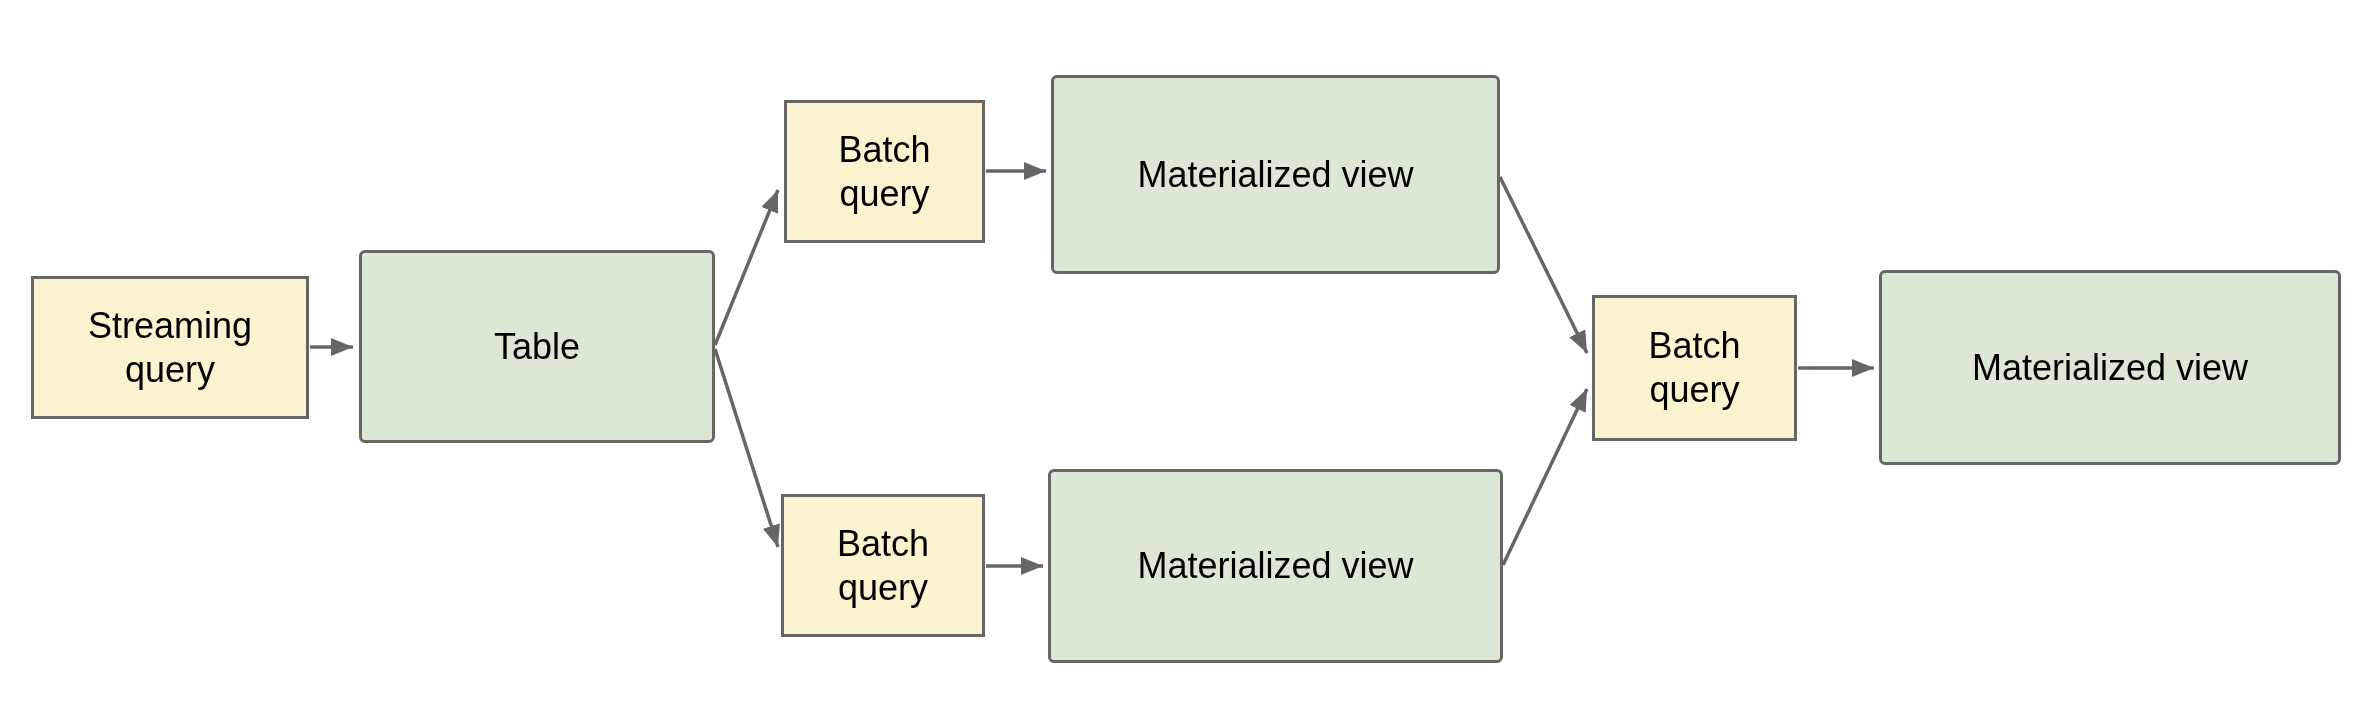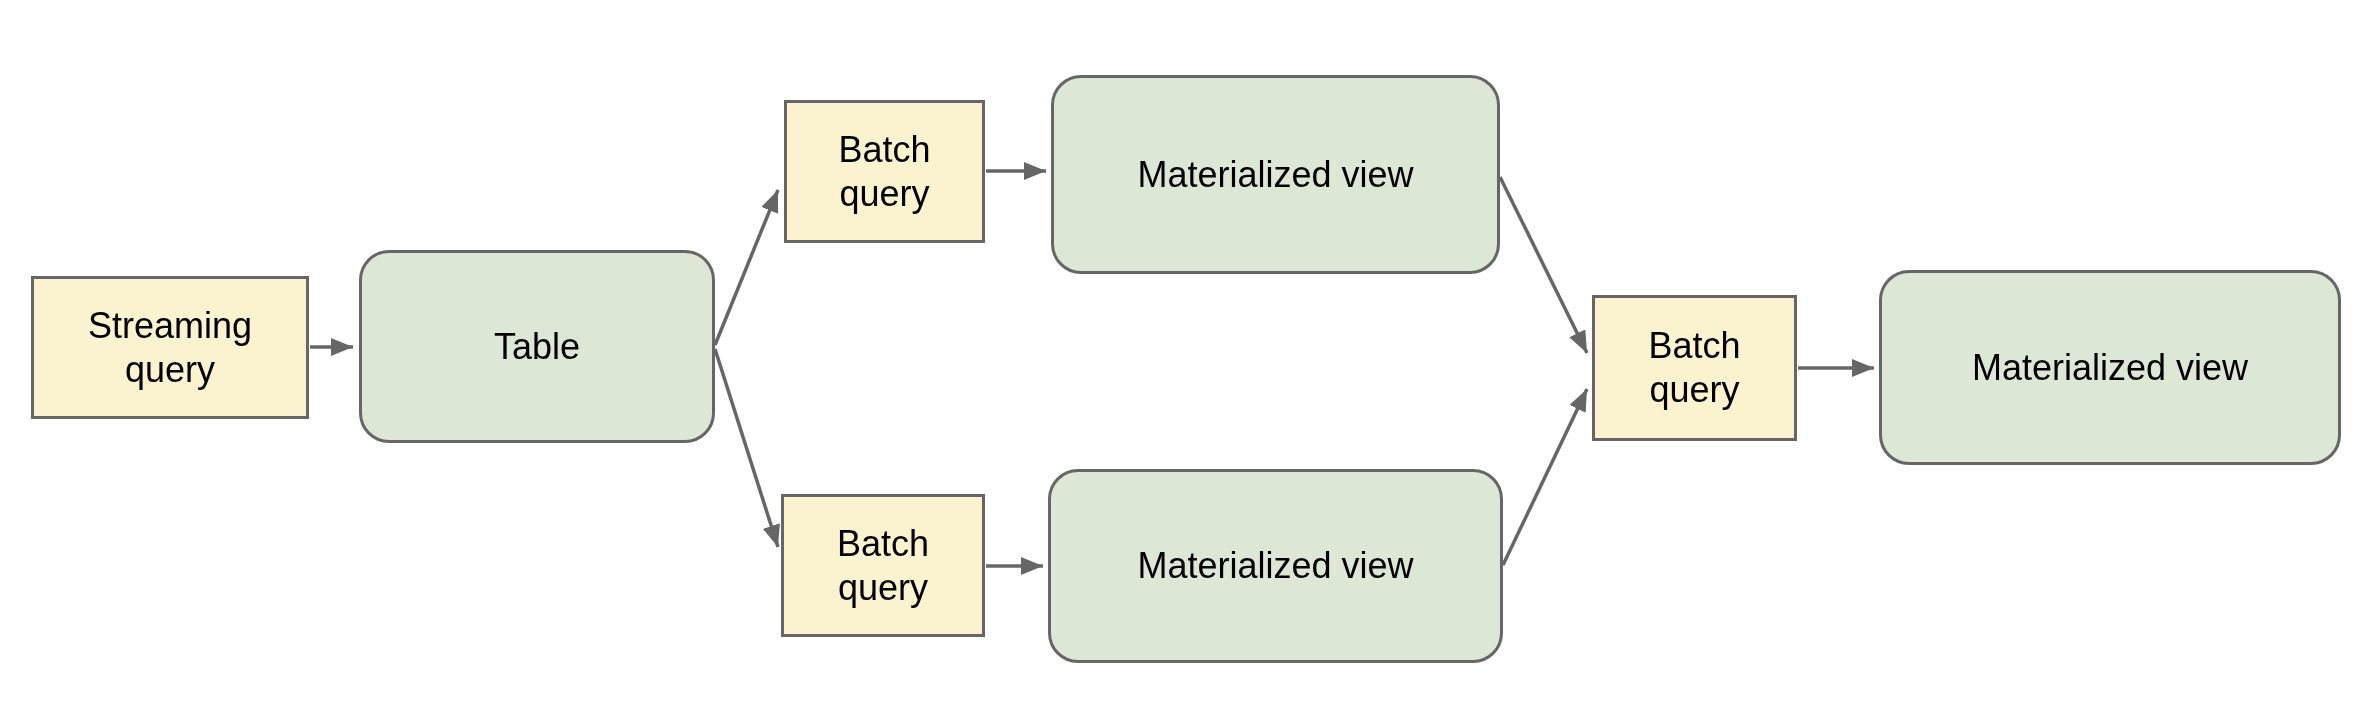--- a/index.html
+++ b/index.html
@@ -39,21 +39,21 @@
   .node .label {
     display: block;
   }
   .query {
     background: #fbf2cf;
     border-radius: 0;
     justify-content: center;
   }
   .view {
     background: #dce8d5;
-    border-radius: 30px;
+    border-radius: 6px;
   }
   .n-streaming    { left: 31px;   top: 276px; width: 278px; height: 143px; }
   .n-table        { left: 359px;  top: 250px; width: 356px; height: 193px; }
   .n-batch-top    { left: 784px;  top: 100px; width: 201px; height: 143px; }
   .n-mv-top       { left: 1051px; top: 75px;  width: 449px; height: 199px; }
   .n-batch-bottom { left: 781px;  top: 494px; width: 204px; height: 143px; }
   .n-mv-bottom    { left: 1048px; top: 469px; width: 455px; height: 194px; }
   .n-batch-right  { left: 1592px; top: 295px; width: 205px; height: 146px; }
   .n-mv-right     { left: 1879px; top: 270px; width: 462px; height: 195px; }
   .edge {

